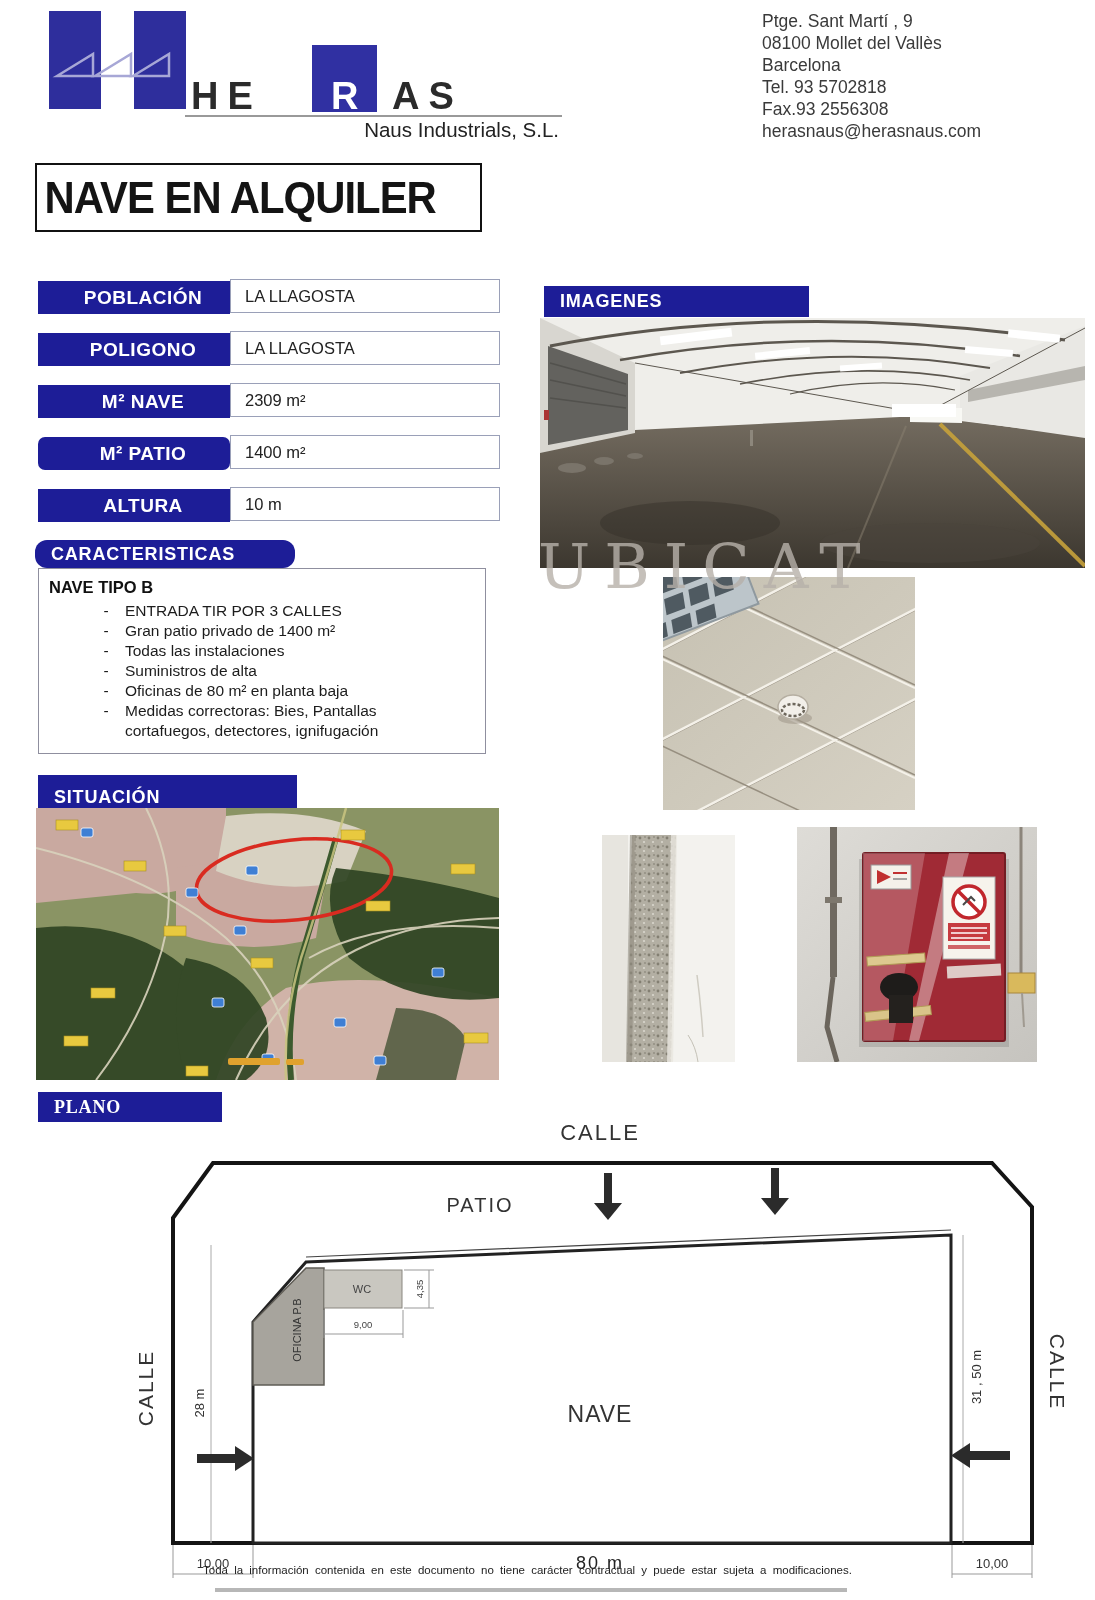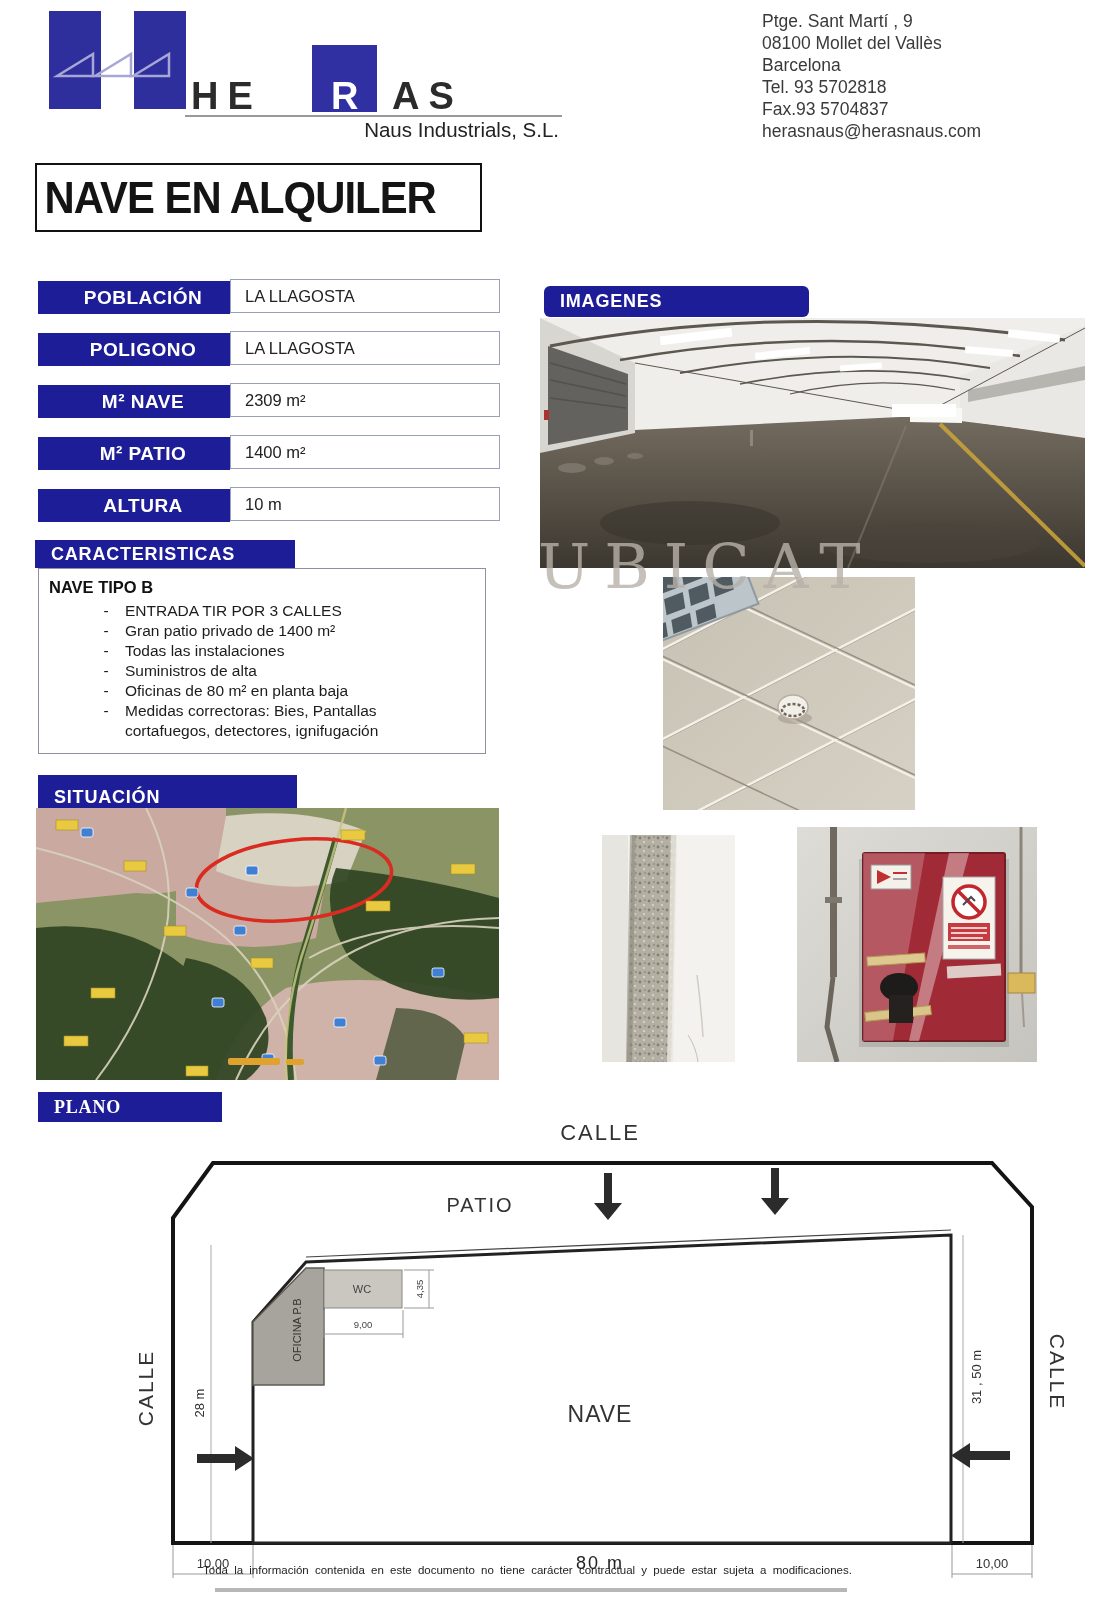--- a/index.html
+++ b/index.html
@@ -44,21 +44,21 @@
   <text x="352" y="101" font-size="38" font-weight="700" fill="#2b2b2b" letter-spacing="9">AS</text>
   <line x1="145" y1="108" x2="522" y2="108" stroke="#777" stroke-width="1.5"></line>
   <text x="519" y="129" font-size="20.5" fill="#222" text-anchor="end">Naus Industrials, S.L.</text>
 </svg>
 
 <div class="abs contact">
   <div>Ptge. Sant Martí , 9</div>
   <div>08100 Mollet del Vallès</div>
   <div>Barcelona</div>
   <div>Tel. 93 5702818</div>
-  <div>Fax.93 5704837</div>
+  <div>Fax.93 2556308</div>
   <div>herasnaus@herasnaus.com</div>
 </div>
 
 <div class="abs title-box">
   <span>NAVE EN ALQUILER</span>
 </div>
 
 <div class="abs row-label" style="top:281px;">
     <span>POBLACIÓN</span>
   </div>
@@ -73,35 +73,35 @@
     <span>LA LLAGOSTA</span>
   </div>
 
 <div class="abs row-label" style="top:385px;">
     <span>M² NAVE</span>
   </div>
 <div class="abs row-value" style="top:383px;">
     <span>2309 m²</span>
   </div>
 
-<div class="abs row-label" style="top:437px;">
+<div class="abs row-label" style="top:437px;border-radius:7px;">
     <span>M² PATIO</span>
   </div>
 <div class="abs row-value" style="top:435px;">
     <span>1400 m²</span>
   </div>
 
 <div class="abs row-label" style="top:489px;">
     <span>ALTURA</span>
   </div>
 <div class="abs row-value" style="top:487px;">
     <span>10 m</span>
   </div>
 
-<div class="abs sec-head" style="left:35px;top:540px;width:260px;height:28px;">
+<div class="abs sec-head" style="left:35px;top:540px;width:260px;height:28px;border-radius:12px;">
   <span>CARACTERISTICAS</span>
 </div>
 <div class="abs carac-box">
   <div class="carac-title">NAVE TIPO B</div>
   <ul class="carac-list">
     <li>
         <span class="dash">-</span>
         <span class="itx">ENTRADA TIR POR 3 CALLES</span>
       </li>
     <li>
@@ -120,21 +120,21 @@
         <span class="dash">-</span>
         <span class="itx">Oficinas de 80 m² en planta baja</span>
       </li>
     <li>
         <span class="dash">-</span>
         <span class="itx">Medidas correctoras: Bies, Pantallas cortafuegos, detectores, ignifugación</span>
       </li>
   </ul>
 </div>
 
-<div class="abs sec-head" style="left:544px;top:286px;width:265px;height:31px;border-radius:6px;">
+<div class="abs sec-head" style="left:544px;top:286px;width:265px;height:31px;">
   <span>IMAGENES</span>
 </div>
 
 <svg class="abs" style="left:540px;top:318px;" width="545" height="250" viewBox="0 0 545 250">
   <defs>
     <linearGradient id="floorG" x1="0" y1="0" x2="0" y2="1">
       <stop offset="0" stop-color="#746c60"></stop>
         <stop offset="1" stop-color="#3c372f"></stop>
     </linearGradient>
   </defs>

